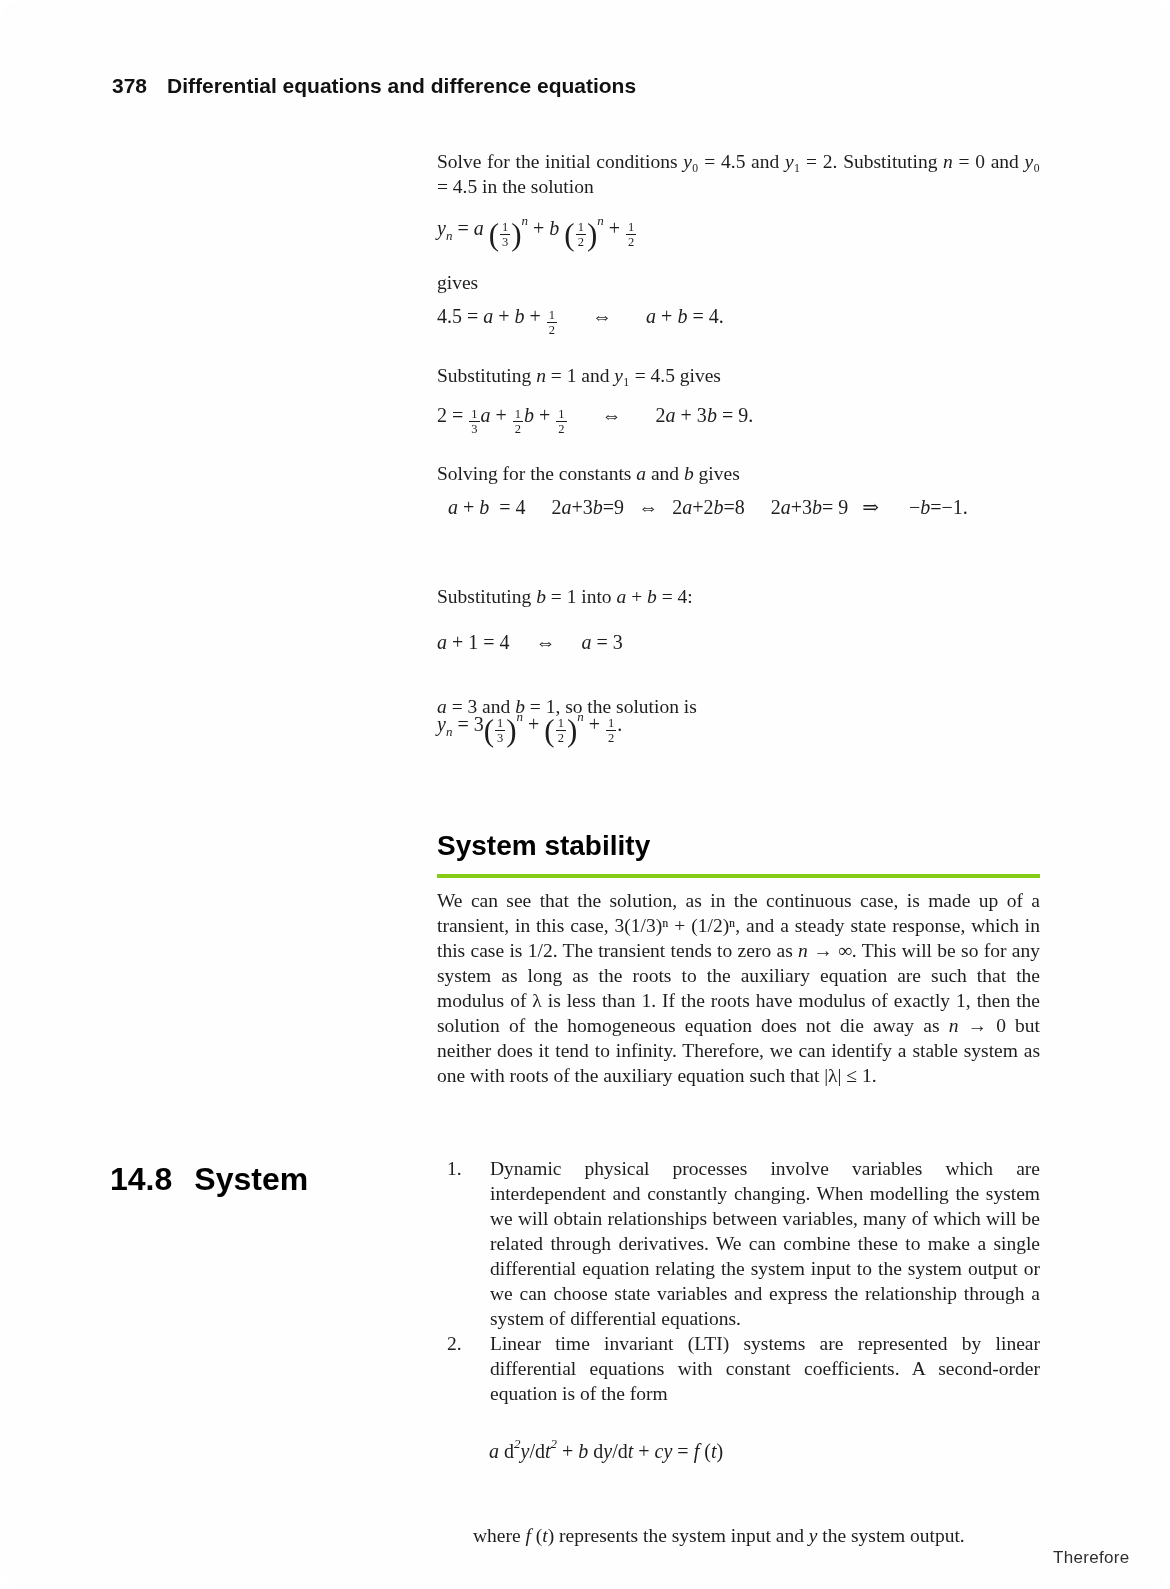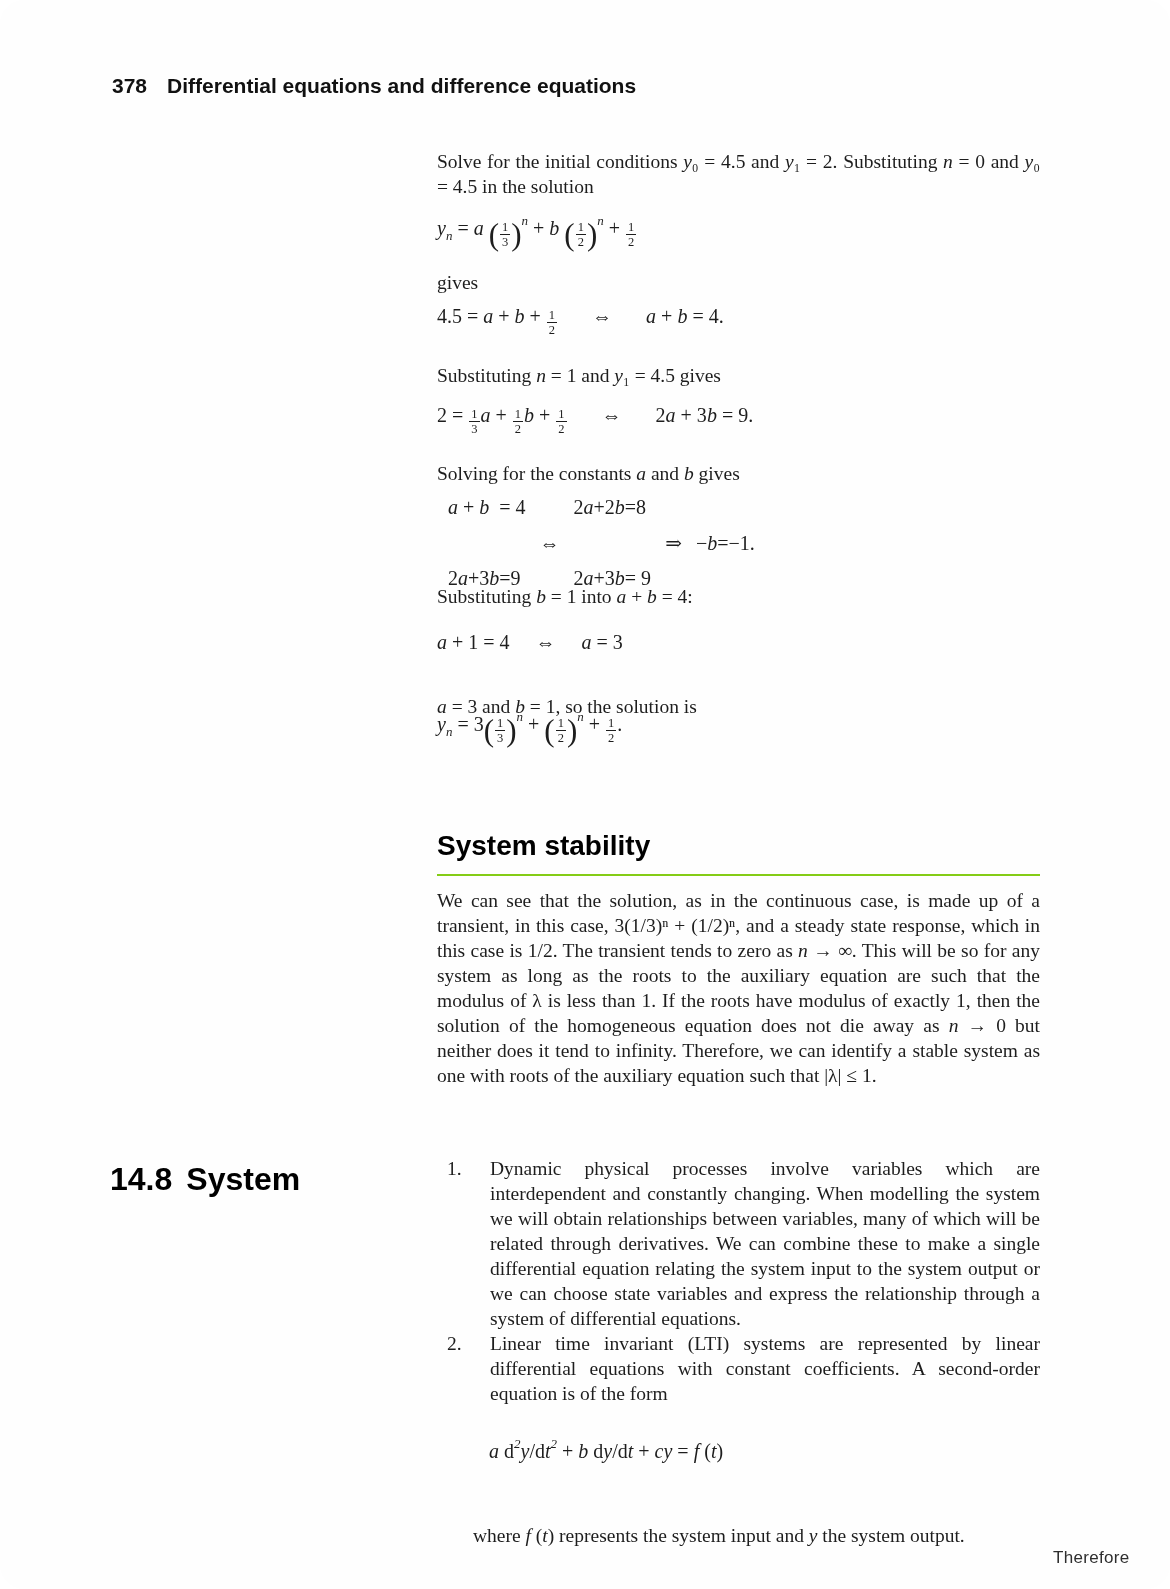--- a/index.html
+++ b/index.html
@@ -35,37 +35,37 @@
   .frac{display:inline-block;vertical-align:-0.55em;text-align:center;line-height:1;margin:0 1px;}
   .frac .fn{display:block;font-size:12.5px;font-style:normal;border-bottom:1px solid #1d1d1d;padding:0 2px 1px 2px;}
   .frac .fd{display:block;font-size:12.5px;font-style:normal;padding-top:1px;}
   .bp{font-size:31px;font-style:normal;vertical-align:-0.32em;font-family:"Liberation Serif","DejaVu Serif",serif;}
   
   .sysblock{
     position:absolute;left:448px;top:494px;
     display:flex;align-items:center;
     font-size:20px;line-height:27px;white-space:pre;
   }
-  .syscol{display:flex;flex-direction:column;gap:44px;}
+  .syscol{display:flex;flex-direction:row;gap:26px;}
   .sysarrow{margin:0 14px;font-size:20px;}
-  .sysresult{margin-left:0;}
+  .sysresult{margin-left:16px;}
   
   .section-head{
     position:absolute;left:437px;top:829px;width:603px;
     font-family:"Liberation Sans","DejaVu Sans",sans-serif;
     font-weight:bold;font-size:28px;line-height:34px;color:#000;
-    padding-bottom:11px;border-bottom:2px solid #84cc16;margin:0;
+    padding-bottom:11px;border-bottom:4px solid #84cc16;margin:0;
   }
   
   .summary-head{
     position:absolute;left:110px;top:1161px;margin:0;
     font-family:"Liberation Sans","DejaVu Sans",sans-serif;
     font-weight:bold;font-size:32px;color:#000;white-space:nowrap;
   }
-  .summary-head .shnum{margin-right:14px;}
+  .summary-head .shnum{margin-right:22px;}
   .summary-list{position:absolute;left:437px;top:1156px;width:603px;}
   .sitem{position:relative;padding-left:53px;text-align:justify;font-size:19.5px;line-height:25px;hyphens:auto;-webkit-hyphens:auto;}
   .sitem .snum{position:absolute;left:10px;font-style:normal;}
   .ode-eq{left:489px;}
   .where-p{position:absolute;left:473px;top:1485px;width:567px;font-size:19.5px;line-height:25px;margin-top:38px;}
   
   .watermark{
     position:absolute;left:1053px;top:1548px;
     font-family:"Liberation Sans","DejaVu Sans",sans-serif;
     font-size:17px;color:#2e2e2e;letter-spacing:0.3px;

